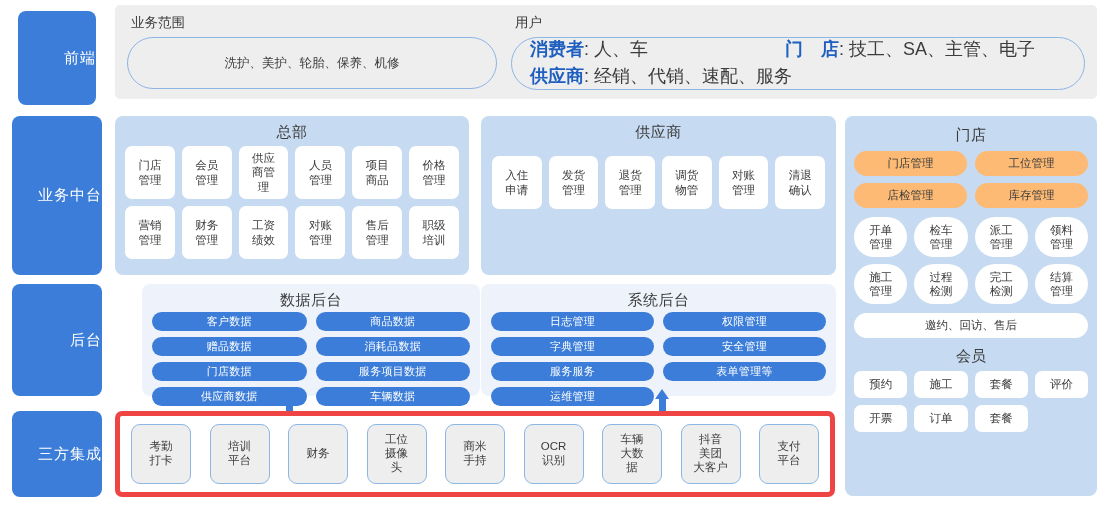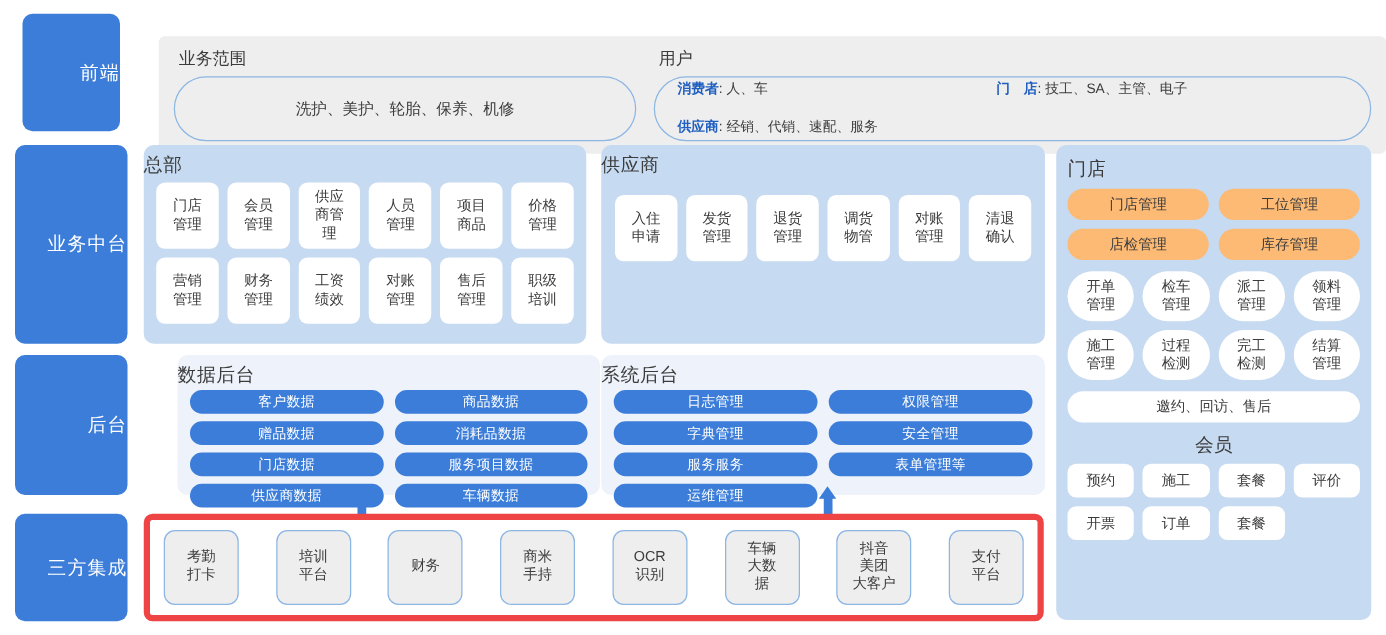--- a/index.html
+++ b/index.html
@@ -20,27 +20,26 @@
     display: flex;
     align-items: center;
     justify-content: flex-end;
     font-size: 15px;
     letter-spacing: 1px;
   }
 
   
   .frontend-band {
     position: absolute;
-    left: 115px; top: 29px; width: 982px; height: 94px;
+    left: 115px; top: 5px; width: 982px; height: 94px;
     background: #eeeeee;
     border-radius: 5px;
     display: flex;
     padding: 8px 12px 10px 12px;
     gap: 14px;
-    margin-left: 12px;
   }
   .fe-col { display: flex; flex-direction: column; }
   .fe-col.scope { width: 370px; }
   .fe-col.users { flex: 1; }
   .fe-title {
     font-size: 13.5px; color: #3c3c3c;
     margin: 1px 0 5px 4px;
   }
   .fe-pill {
     flex: 1;
@@ -53,35 +52,36 @@
     font-size: 12.5px;
     color: #3c3c3c;
   }
   .fe-pill.users {
     justify-content: flex-start;
     padding-left: 18px;
   }
   .user-grid {
     display: grid;
     grid-template-columns: 255px auto;
-    row-gap: 16px;
-    font-size: 11px;
+    row-gap: 3px;
+    font-size: 18px;
     line-height: 1.32;
   }
   .user-cell { white-space: nowrap; }
   .ulabel { color: #1f5fbf; font-weight: bold; }
 
   
   .mid-band { position: absolute; left: 115px; top: 116px; width: 982px; height: 159px; }
   .panel-blue {
     position: absolute;
     background: #c6daf1;
     border-radius: 8px;
   }
   .panel-title {
+    text-align: center;
     font-size: 15px;
     color: #3c3c3c;
     padding-top: 7px;
     letter-spacing: .5px;
   }
   .tile {
     background: #ffffff;
     border-radius: 7px;
     display: flex;
     align-items: center;
@@ -387,20 +387,23 @@
   <div class="head"></div>
   <div class="stem"></div>
 </div>
 
 <div class="third-band">
   <div class="third-tile">考勤
 打卡</div>
   <div class="third-tile">培训
 平台</div>
   <div class="third-tile">财务</div>
+  <div class="third-tile">工位
+摄像
+头</div>
   <div class="third-tile">商米
 手持</div>
   <div class="third-tile">OCR
 识别</div>
   <div class="third-tile">车辆
 大数
 据</div>
   <div class="third-tile">抖音
 美团
 大客户</div>

